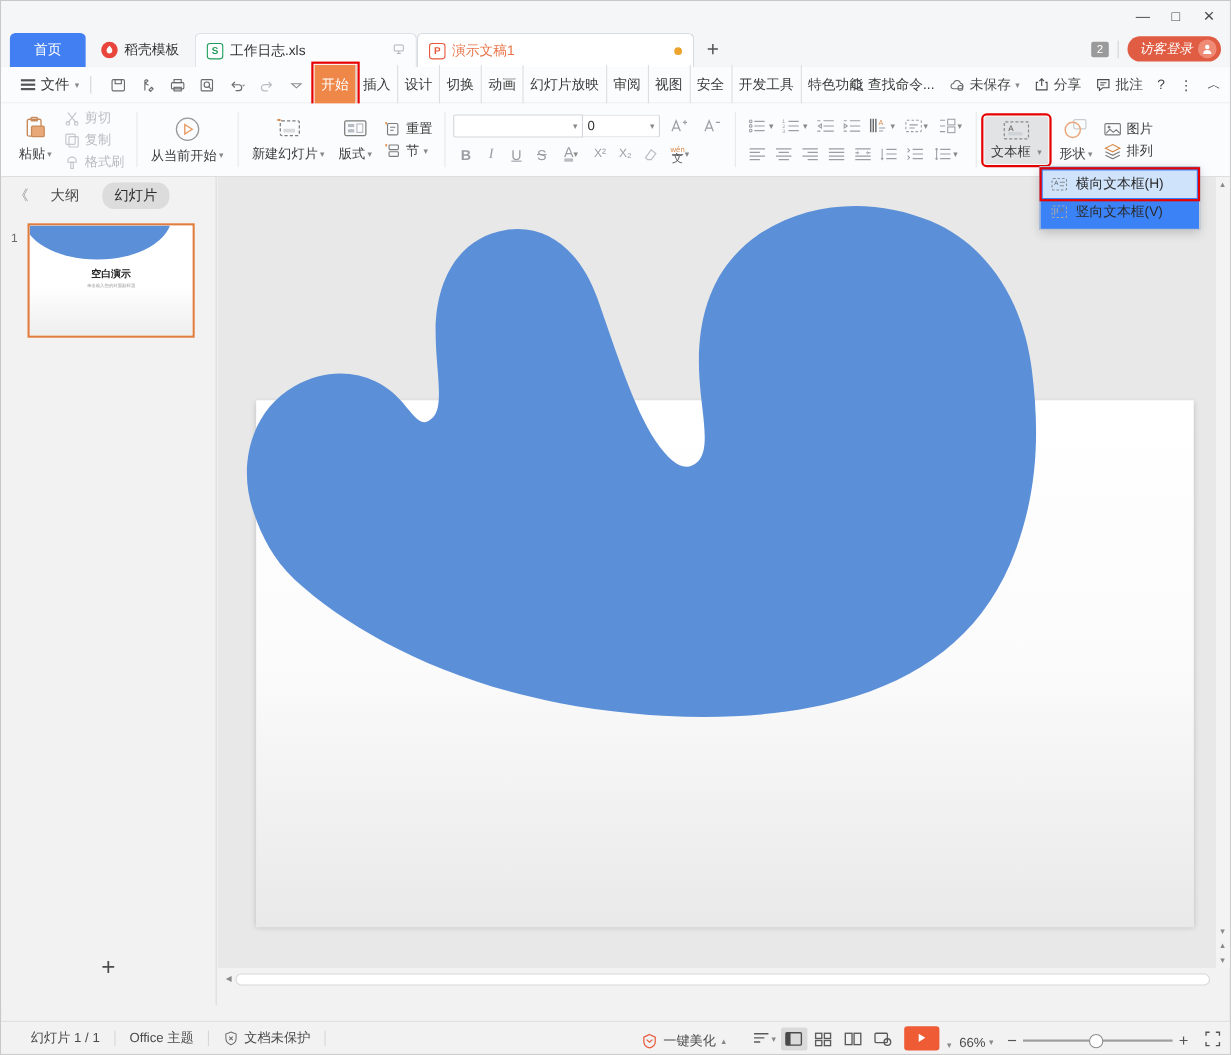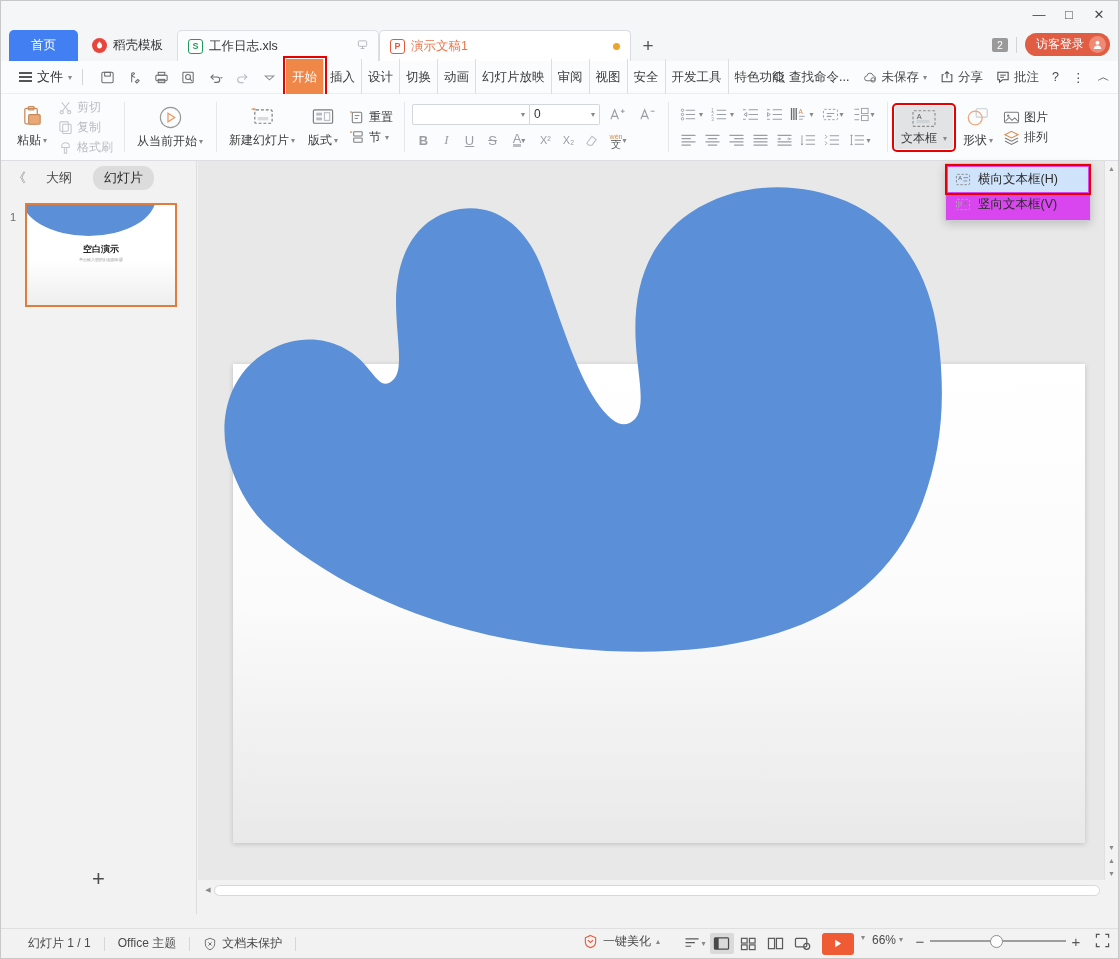--- a/index.html
+++ b/index.html
@@ -82,21 +82,21 @@
   }
   .tabcount {
     background: #9a9a9a; color: #fff; font-size: 10.5px;
     padding: 1px 4px; border-radius: 2px; min-width: 16px;
     text-align: center;
   }
   .vsep { width: 1px; height: 16px; background: #d5d5d5; }
   .loginbtn {
     background: #e05c43; color: #fff; border-radius: 13px;
     height: 23px; display: flex; align-items: center; gap: 5px;
-    padding: 0 4px 0 11px; font-size: 12px;
+    padding: 0 4px 0 11px; font-size: 12px; font-style: italic;
   }
   .loginbtn .avatar {
     width: 17px; height: 17px; border-radius: 50%;
     background: #ef8a75; display: flex; align-items: center;
     justify-content: center; font-size: 10px;
   }
 
   
   .menubar {
     position: absolute; left: 0; top: 60px; width: 1117px; height: 33px;
@@ -206,22 +206,22 @@
   }
   .picrow { display: flex; flex-direction: column; gap: 3px; }
   .pic-item {
     display: flex; align-items: center; gap: 4px; font-size: 12px;
     color: #3c3c3c; white-space: nowrap;
   }
 
   
   .dropdown {
     position: absolute; left: 944px; top: 150px; width: 146px;
-    background: #d946ef; border: 1px solid #c9cbce;
-    box-shadow: 0 3px 9px rgba(0,0,0,0.18); padding: 3px 0; z-index: 40; margin-top: 12px;
+    background: #3b82f6; border: 1px solid #c9cbce;
+    box-shadow: 0 3px 9px rgba(0,0,0,0.18); padding: 3px 0; z-index: 40;
   }
   .ditem {
     height: 25px; display: flex; align-items: center; gap: 7px;
     padding: 0 7px; font-size: 12.5px; color: #2b2b2b; margin: 0 2px;
   }
   .ditem.hot { background: #cfe3fb; }
 
   
   .leftpane {
     position: absolute; left: 0; top: 160px; width: 196px; bottom: 44px;
@@ -326,21 +326,21 @@
     background: #f2f2f2; border-top: 1px solid #dfdfdf;
     display: flex; align-items: center;
   }
   .sb-left { display: flex; align-items: center; padding-left: 14px; gap: 0; }
   .sb-item {
     font-size: 12px; color: #4a4a4a; padding: 0 13px;
     display: flex; align-items: center; gap: 5px; white-space: nowrap;
   }
   .sb-div { width: 1px; height: 14px; background: #d6d6d6; }
   .sb-right {
-    position: absolute; right: 8px; display: flex; align-items: flex-start; gap: 7px;
+    position: absolute; right: 8px; display: flex; align-items: flex-end; gap: 7px;
   }
   .beautify {
     display: flex; align-items: center; gap: 5px; font-size: 12px; color: #4a4a4a;
   }
   .viewbtns { display: flex; align-items: center; gap: 3px; margin-left: 16px; }
   .vbtn {
     width: 24px; height: 21px; display: flex; align-items: center;
     justify-content: center; color: #5a5a5a; border-radius: 2px;
   }
   .vbtn.sel { background: #dadada; }

